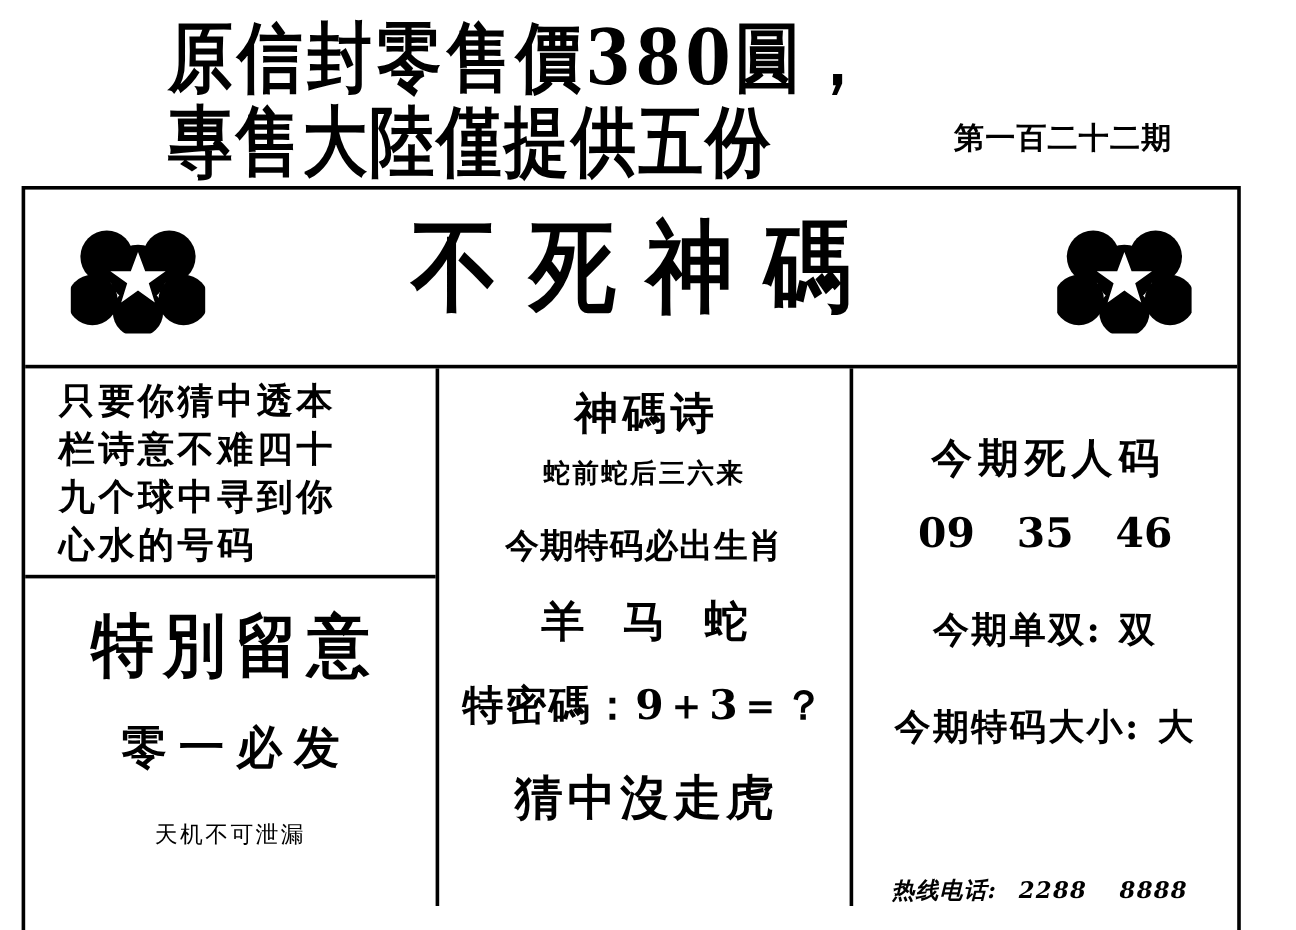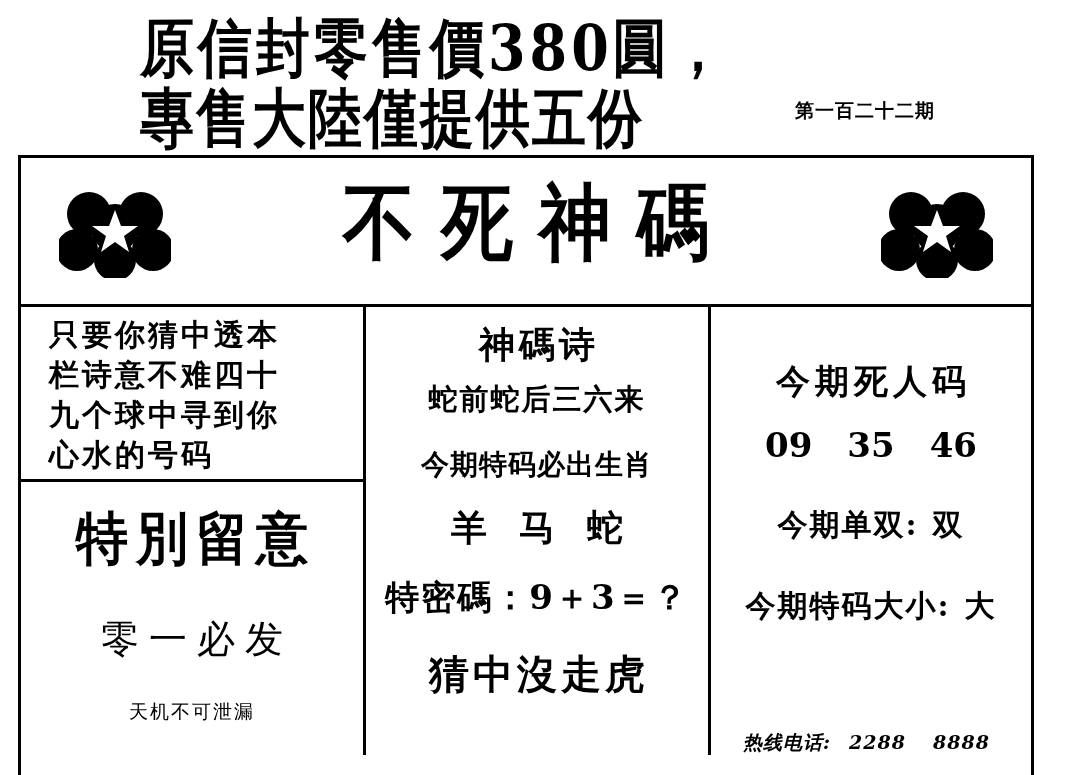--- a/index.html
+++ b/index.html
@@ -50,21 +50,21 @@
     white-space: nowrap;
     transform: scaleY(1.18);
     transform-origin: left top;
   }
   .hdr-issue {
     position: absolute;
     left: 795px;
     top: 98px;
     font-family: Liberation Serif, serif;
     font-weight: bold;
-    font-size: 19px;
+    font-size: 25px;
     letter-spacing: 1px;
     white-space: nowrap;
   }
 
   
   .frame {
     position: absolute;
     left: 18px;
     top: 155px;
     width: 1016px;
@@ -153,23 +153,23 @@
   .special-title {
     margin-top: 22px;
     font-family: "DejaVu Serif", serif;
     font-weight: bold;
     font-size: 52px;
     letter-spacing: 8px;
     text-indent: 8px;
     transform: scaleY(1.1);
   }
   .special-sub {
-    margin-top: 40px;
-    font-family: "DejaVu Serif", serif;
-    font-weight: normal;
+    margin-top: 24px;
+    font-family: "DejaVu Serif", serif;
+    font-weight: bold;
     font-size: 38px;
     letter-spacing: 10px;
     text-indent: 10px;
   }
   .special-foot {
     margin-top: 34px;
     font-family: "DejaVu Sans", sans-serif;
     font-size: 19px;
     letter-spacing: 2px;
   }
@@ -187,21 +187,21 @@
     font-family: "DejaVu Serif", serif;
     font-weight: bold;
     font-size: 36px;
     letter-spacing: 4px;
     text-indent: 4px;
   }
   .mid-verse {
     margin-top: 10px;
     font-family: "DejaVu Serif", serif;
     font-weight: bold;
-    font-size: 29px;
+    font-size: 22px;
     letter-spacing: 2px;
     text-align: center;
   }
   .mid-zodiac-label {
     margin-top: 26px;
     font-family: "DejaVu Serif", serif;
     font-weight: bold;
     font-size: 28px;
     letter-spacing: 1px;
   }

